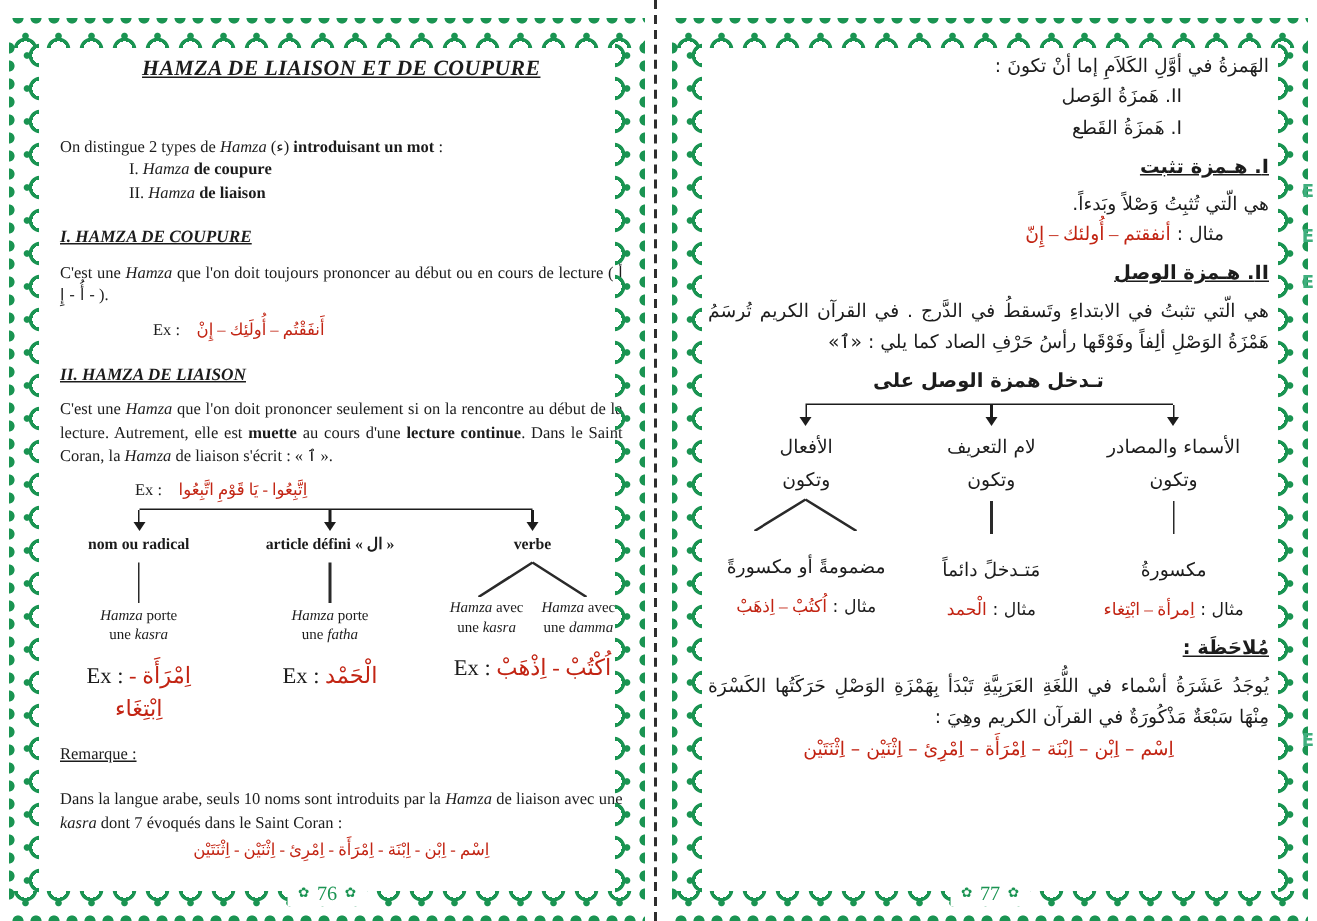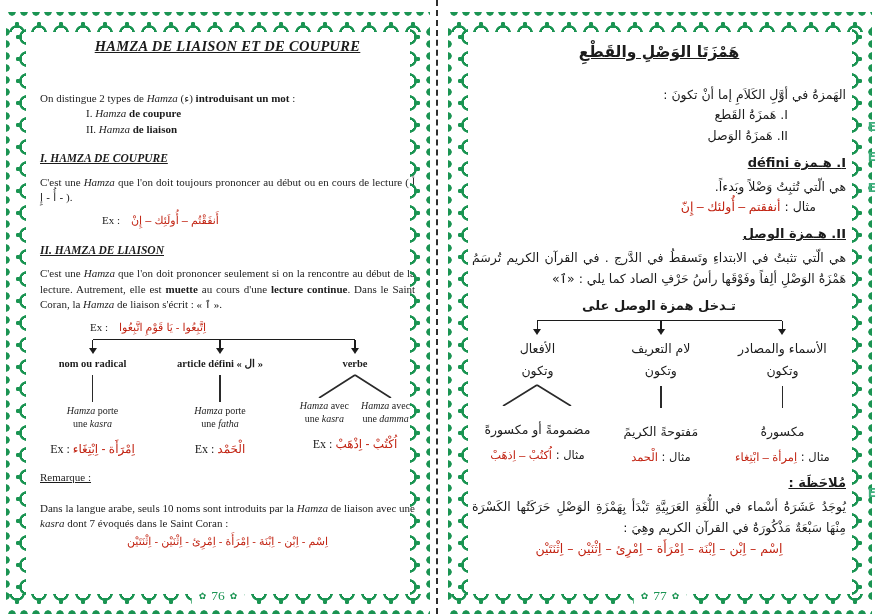--- a/index.html
+++ b/index.html
@@ -57,40 +57,40 @@
   .indent1{margin-left:46px;}
   .just{text-align:justify;}
   .fr-h2{margin:13px 0 8px 0;font-size:11.5px;font-weight:bold;font-style:italic;text-decoration:underline;}
   .remark-h{margin:12px 0 15px 0;font-size:11px;font-weight:normal;text-decoration:underline;}
   .ex-line{margin:7px 0 4px 62px;}
   .tree-intro{margin:11px 0 8px 0;text-align:center;}
   .ar-list{margin:2px 0 0 0;text-align:center;}
 
   .i{font-style:italic;} .b{font-weight:bold;} .bi{font-weight:bold;font-style:italic;}
   .ar{font-family:"DejaVu Sans",sans-serif;font-size:.95em;}
-  .redar{font-family:Liberation Sans, sans-serif;color:var(--red);font-size:1.0em;}
+  .redar{font-family:Liberation Serif, serif;color:var(--red);font-size:1.0em;}
 
   
   .tree{position:relative;margin-top:2px;}
   .hline{position:absolute;top:0;border-top:1.7px solid var(--ink);}
   .hl-fr{left:14%;right:16%;}
   .hl-ar{left:17.5%;right:17%;}
   .cols{display:flex;position:relative;}
   .cols-rtl{flex-direction:row-reverse;}
   .col{display:flex;flex-direction:column;align-items:center;}
   .cf1{width:28%;} .cf2{width:40%;} .cf3{width:32%;}
   .ca1{width:34%;} .ca2{width:31%;} .ca3{width:35%;}
   .dar{height:15px;display:flex;flex-direction:column;align-items:center;margin-top:1px;}
   .dar .stem{width:1.7px;height:8px;background:var(--ink);}
   .dar .head{width:0;height:0;border-left:4.5px solid transparent;border-right:4.5px solid transparent;
     border-top:6.5px solid var(--ink);}
   .t-label{font-weight:bold;font-size:10.5px;text-align:center;margin-top:2px;}
   .vstem{width:1.6px;height:27px;background:#2a2a2a;margin:3px auto 3px auto;}
   .t-sub{font-size:10px;text-align:center;line-height:1.25;}
-  .t-ex{font-size:12px;margin-top:11px;text-align:center;}
+  .t-ex{font-size:15px;margin-top:11px;text-align:center;}
   .subrow{display:flex;width:100%;justify-content:space-between;}
   .subcell{width:49%;}
   .splitsvg{display:block;margin:2px auto 2px auto;}
 
   
   .content-ar{position:absolute;left:24px;right:26px;top:22px;bottom:34px;
     direction:rtl;font-family:"DejaVu Sans",sans-serif;font-size:12.5px;line-height:1.62;}
   .ar-title{margin:6px 0 20px 0;text-align:center;font-size:15.5px;font-weight:bold;text-decoration:underline;}
   .ar-p{margin:0;text-align:justify;}
   .ar-item{margin:0;padding-right:58px;}
@@ -201,27 +201,26 @@
     </div>
   </div>
 
   <div class="page page-right">
     <div class="bs bs-top"></div>
     <div class="bs bs-bottom"></div>
     <div class="bs bs-left"></div>
     <div class="bs bs-right"></div>
 
     <div class="content-ar">
-      <h1 class="ar-title">هَمْزَتَا الوَصْلِ والقَطْعِ</h1>
 
       <p class="ar-p">الهَمزةُ في أوَّلِ الكَلاَمِ إما أنْ تكونَ :</p>
+      <p class="ar-item">II. هَمزَةُ الوَصل</p>
       <p class="ar-item">I. هَمزَةُ القَطع</p>
-      <p class="ar-item">II. هَمزَةُ الوَصل</p>
-
-      <div><h2 class="ar-h2">I. هـمزة défini</h2></div>
+
+      <div><h2 class="ar-h2">I. هـمزة تثبت</h2></div>
       <p class="ar-p">هي الّتي تُثبِتُ وَصْلاً وبَدءاً.</p>
       <p class="ar-ex"><span>مثال : </span><span class="redar">أنفقتم – أُولئك – إِنّ</span></p>
 
       <div><h2 class="ar-h2">II. هـمزة الوصل</h2></div>
       <p class="ar-p">هي الّتي تثبتُ في الابتداءِ وتَسقطُ في الدَّرج . في القرآن الكريم تُرسَمُ هَمْزَةُ الوَصْلِ ألِفاً وفَوْقَها رأسُ حَرْفِ الصاد كما يلي : «ٱ»</p>
 
       <p class="ar-tree-h">تـدخل همزة الوصل على</p>
 
       <div class="tree">
         <div class="hline hl-ar"></div>
@@ -238,21 +237,21 @@
             <div class="ar-tex"><span>مثال : </span><span class="redar">اِمرأة – ابْتِغاء</span></div>
           </div>
           <div class="col ca2" style="direction:rtl;">
             <div class="dar">
                 <i class="stem"></i>
                 <i class="head"></i>
               </div>
             <div class="ar-label">لام التعريف</div>
             <div class="ar-sub">وتكون</div>
             <div class="vstem-ar"></div>
-            <div class="ar-case">مَفتوحةً الكريمً</div>
+            <div class="ar-case">مَتـدخلً دائماً</div>
             <div class="ar-tex"><span>مثال : </span><span class="redar">الْحمد</span></div>
           </div>
           <div class="col ca3" style="direction:rtl;">
             <div class="dar">
                 <i class="stem"></i>
                 <i class="head"></i>
               </div>
             <div class="ar-label">الأفعال</div>
             <div class="ar-sub">وتكون</div>
             <svg class="splitsvg" width="96" height="22" viewBox="0 0 96 22">

